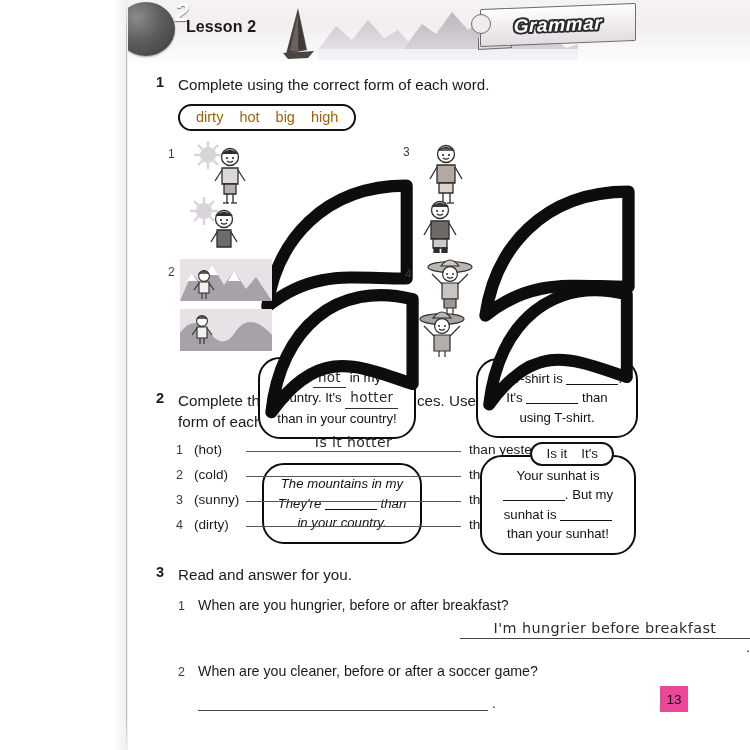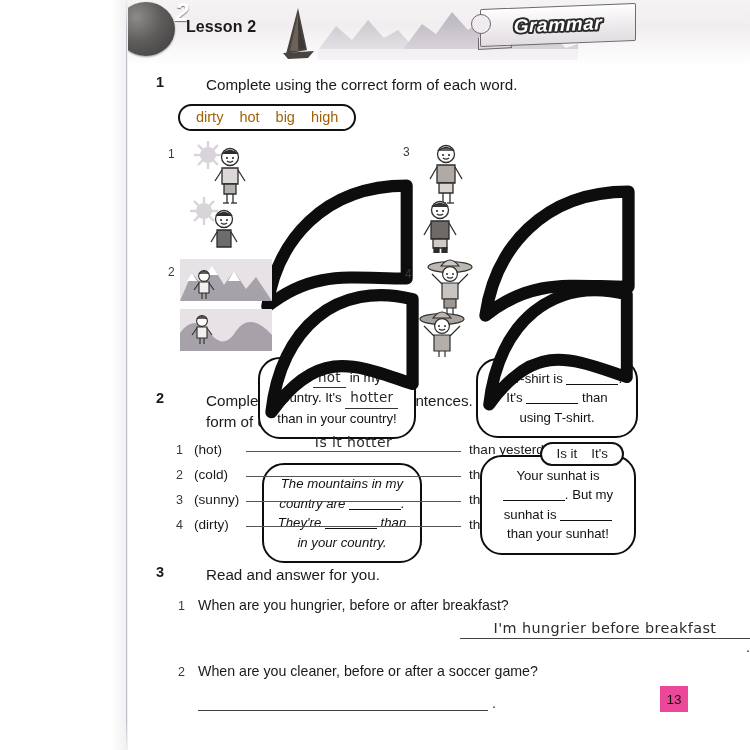--- a/index.html
+++ b/index.html
@@ -96,21 +96,21 @@
   }
 
   
   .content{ position:absolute; left:128px; top:66px; width:622px; }
 
   .ex-row{ display:flex; align-items:flex-start; }
   .ex-num{
     width:22px; flex:0 0 22px; text-align:left;
     font-size:14.5px; font-weight:bold; color:#1a1a1a;
   }
-  .ex-text{ font-size:15.2px; line-height:21px; color:#1a1a1a;margin-left:28px; }
+  .ex-text{ font-size:15.2px; line-height:21px; color:#1a1a1a; }
 
   
   .wordbank{
     display:inline-flex; align-items:center; gap:16px;
     border:2px solid #111; border-radius:16px;
     padding:3px 16px 4px 16px;
     font-size:14.5px; color:#a16207;
   }
 
   
@@ -167,21 +167,21 @@
   }
   .q-line .written{
     position:absolute; left:50%; transform:translateX(-50%);
     bottom:1px; white-space:nowrap;
     font-family:"DejaVu Sans", sans-serif; font-size:14px; color:#2b2b2b;
     letter-spacing:.4px;
   }
   .q-tail{ font-size:13.6px; }
 
   .isit-pill{
-    position:absolute; right:126px; top:442px;
+    position:absolute; right:136px; top:442px;
     display:inline-flex; gap:14px; align-items:center;
     border:2px solid #111; border-radius:15px;
     padding:2px 14px 3px 14px;
     font-size:13.4px; background:#fff;
   }
 
   
   .a-row{ display:flex; align-items:flex-start; margin-top:2px; }
   .a-n{ width:20px; flex:0 0 20px; font-size:12.5px; color:#3a3a3a; padding-top:2px;}
   .a-q{ font-size:14.2px; color:#1a1a1a; }
@@ -405,21 +405,20 @@
           <line x1="24" y1="79" x2="24" y2="85"></line>
       </g>
     </svg>
 
     <div class="bubble-cell" style="left:134px; top:130px; width:160px;">
       <svg class="tail-outer" style="left:-28px; top:4px;" viewBox="0 0 34 40">
         <path d="M32,6 C16,2 4,12 2,30 C12,16 20,20 32,24 Z" fill="#fff" stroke="#0d0d0d" stroke-width="2.6" stroke-linejoin="round"></path>
       </svg>
       <div class="bubble" style="text-align:center;font-style:italic;">
         <div><span>The mountains in my</span></div>
-        <div><span>country are </span><span class="blank"></span><span>.</span></div>
         <div><span>They're </span><span class="blank"></span><span> than</span></div>
         <div><span>in your country.</span></div>
       </div>
     </div>
 
     <div class="item-index" style="left:277px; top:126px;">4</div>
     <svg class="illus" style="left:288px; top:112px; width:80px; height:104px;" viewBox="0 0 80 104">
       <g stroke="#2d2d2d" stroke-width="1.2" fill="none">
         <ellipse cx="34" cy="14" rx="22" ry="5.5" fill="#bdb7b1"></ellipse>
         <path d="M25,13 q9,-12 18,0 z" fill="#cdc7c1"></path>

